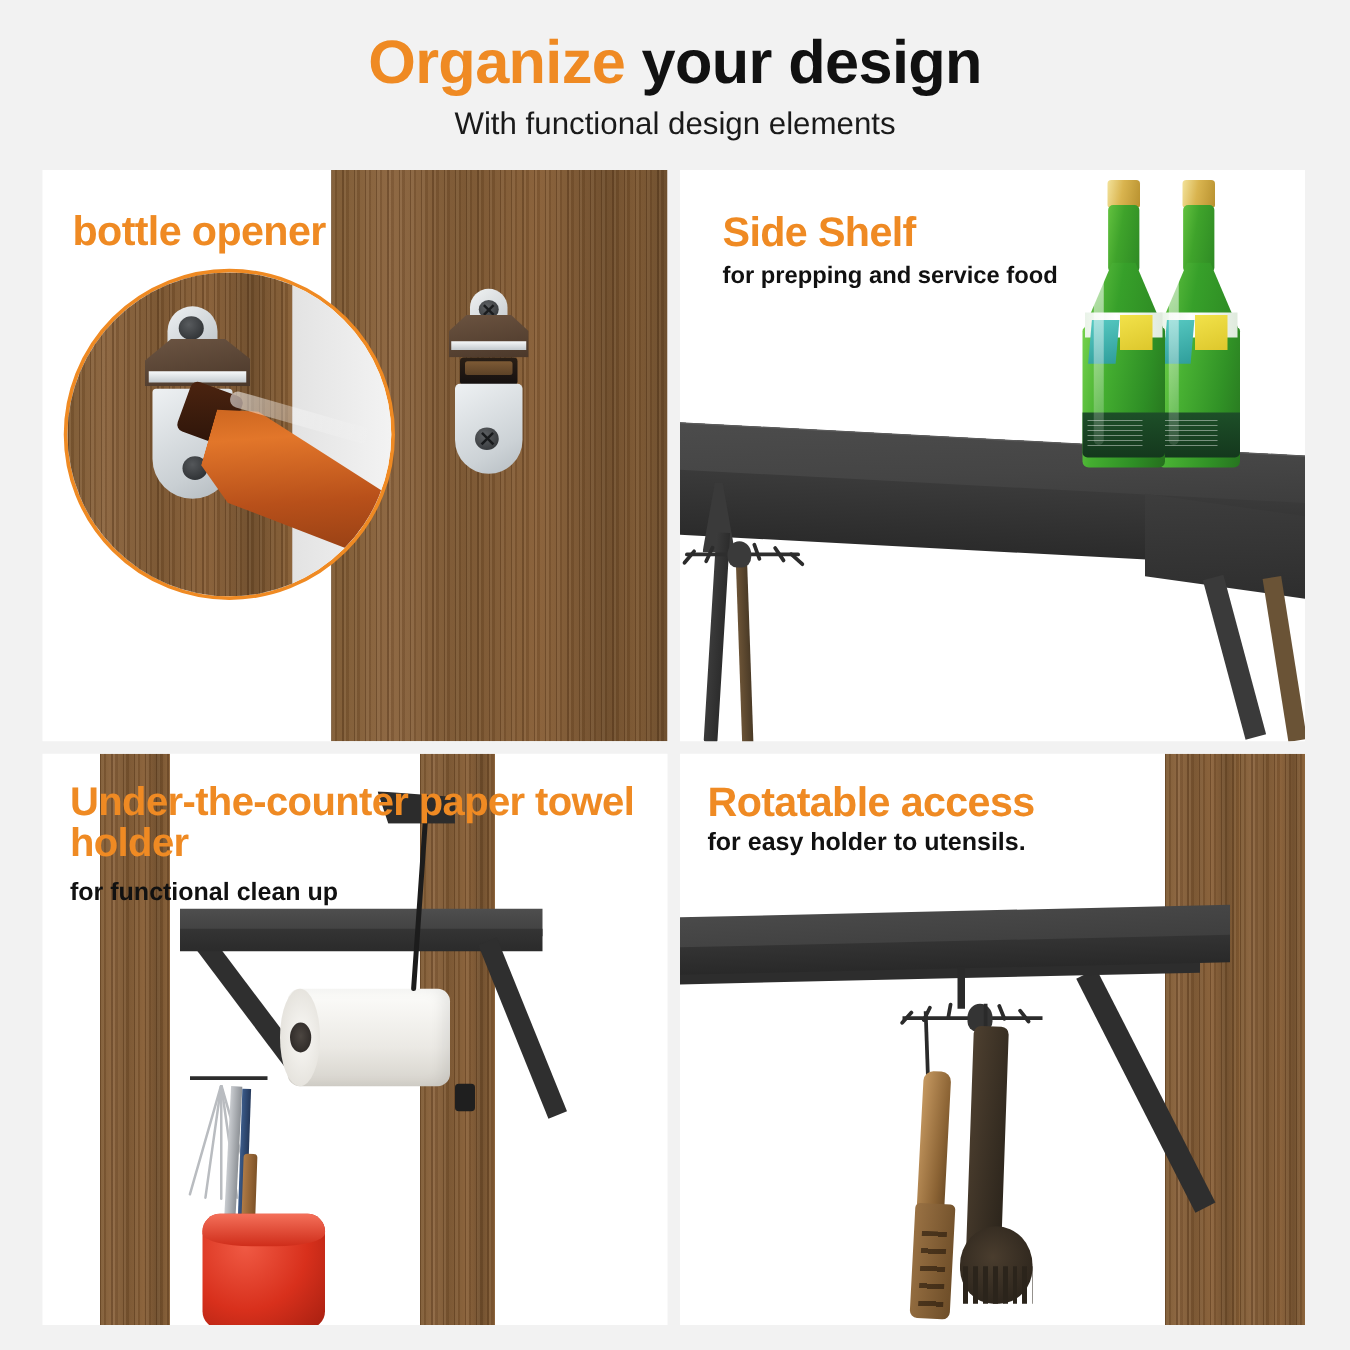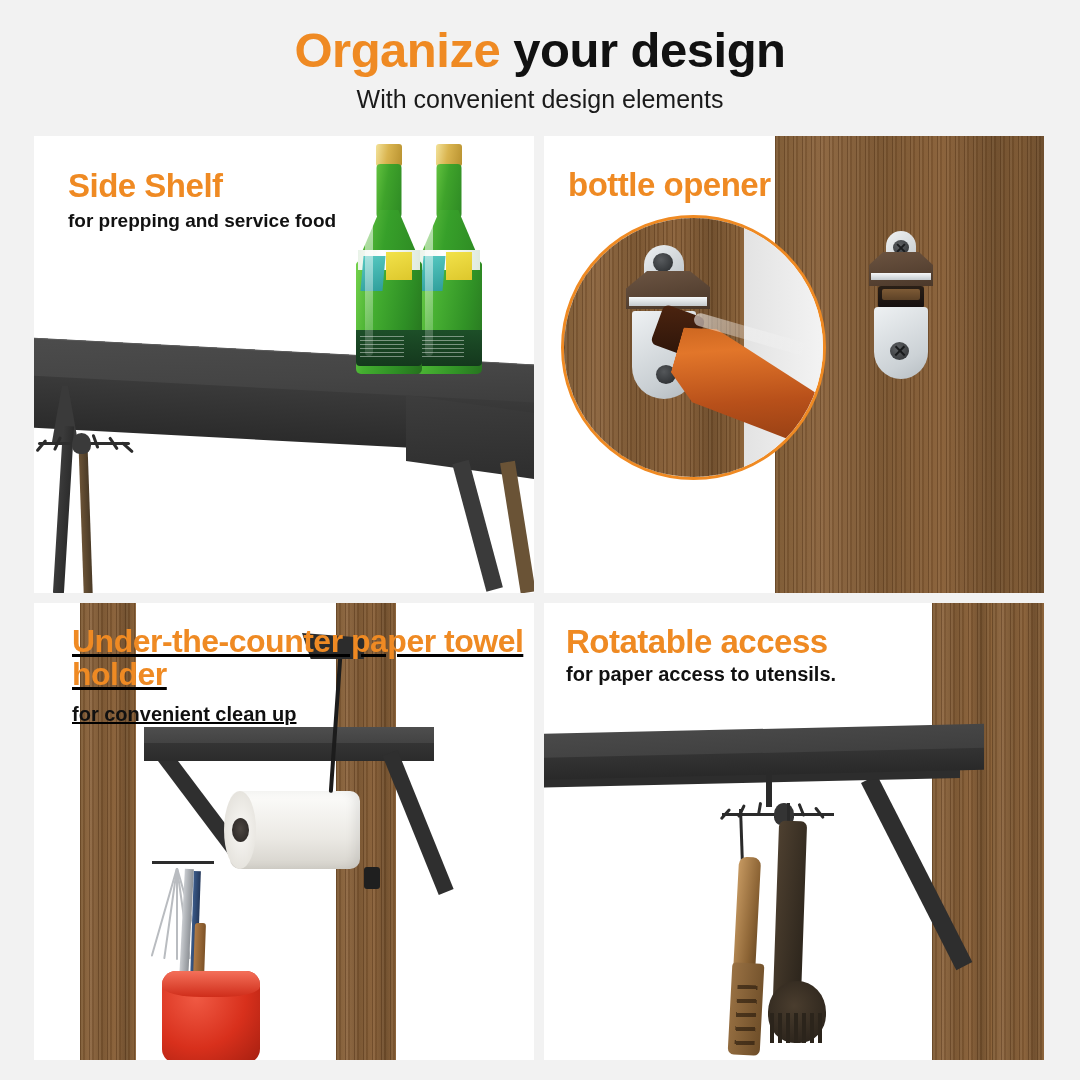--- a/index.html
+++ b/index.html
@@ -44,21 +44,21 @@
   .cap-sub {
     color:#111; font-weight:bold; line-height:1.15;
   }
   .p1 .caption { left:34px; top:33px; }
   .p1 .cap-title { font-size:33px; }
   .p1 .cap-sub   { font-size:19px; margin-top:7px; }
 
   .p2 .caption { left:24px; top:32px; }
   .p2 .cap-title { font-size:33px; }
 
-  .p3 .caption { left:38px; top:22px; width:465px;text-decoration:underline; }
+  .p3 .caption { left:22px; top:22px; width:465px; }
   .p3 .cap-title { font-size:32px; }
   .p3 .cap-sub   { font-size:20px; margin-top:13px; }
 
   .p4 .caption { left:22px; top:22px; }
   .p4 .cap-title { font-size:33px; }
   .p4 .cap-sub   { font-size:20px; margin-top:4px; }
 
   
   .p1 .shelf-top {
     position:absolute; left:-14px; top:201px; width:514px; height:46px;
@@ -452,76 +452,24 @@
     background:#2a2a2a; z-index:21;
   }
 </style>
 </head>
 <body>
 
 <div class="header">
   <div class="title">
     <span class="accent">Organize</span><span> your design</span>
   </div>
-  <div class="subtitle">With convenient design elements</div>
+  <div class="subtitle">With functional design elements</div>
 </div>
 
 <div class="grid">
-
-  <div class="panel p1">
-    <div class="shelf-top"></div>
-    <div class="shelf-front"></div>
-    <div class="shelf-cap"></div>
-    <div class="leg-brace"></div>
-    <div class="leg-a"></div>
-    <div class="leg-b"></div>
-    <div class="leg-right"></div>
-    <div class="leg-right2"></div>
-
-    <div class="hooks">
-      <div class="hookbar"></div>
-      <div class="hub"></div>
-      <div class="hook" style="left:2px;  top:6px;  transform:rotate(40deg);"></div>
-      <div class="hook" style="left:18px; top:4px;  transform:rotate(25deg);"></div>
-      <div class="hook" style="left:56px; top:2px;  transform:rotate(-20deg);"></div>
-      <div class="hook" style="left:74px; top:4px;  transform:rotate(-34deg);"></div>
-      <div class="hook" style="left:88px; top:8px;  transform:rotate(-48deg);"></div>
-    </div>
-
-    <div class="bottle bottle-a">
-      <div class="cap"></div>
-      <div class="neck"></div>
-      <div class="shoulder"></div>
-      <div class="body"></div>
-      <div class="lbl-white"></div>
-      <div class="lbl-teal"></div>
-      <div class="lbl-yellow"></div>
-      <div class="lbl-dark"></div>
-      <div class="micro"></div>
-      <div class="gloss"></div>
-    </div>
-
-    <div class="bottle bottle-b">
-      <div class="cap"></div>
-      <div class="neck"></div>
-      <div class="shoulder"></div>
-      <div class="body"></div>
-      <div class="lbl-white"></div>
-      <div class="lbl-teal"></div>
-      <div class="lbl-yellow"></div>
-      <div class="lbl-dark"></div>
-      <div class="micro"></div>
-      <div class="gloss"></div>
-    </div>
-
-    <div class="caption">
-      <div class="cap-title">Side Shelf</div>
-      <div class="cap-sub">for prepping and service food</div>
-    </div>
-  </div>
 
   <div class="panel p2">
     <div class="post wood">
       <div class="post-shadow"></div>
     </div>
 
     <div class="opener">
       <div class="tab"></div>
       <div class="screw1"></div>
       <div class="hood"></div>
@@ -548,20 +496,72 @@
       <div class="beer-neck"></div>
       <div class="beer"></div>
       <div class="beer-gloss"></div>
     </div>
 
     <div class="caption">
       <div class="cap-title">bottle opener</div>
     </div>
   </div>
 
+  <div class="panel p1">
+    <div class="shelf-top"></div>
+    <div class="shelf-front"></div>
+    <div class="shelf-cap"></div>
+    <div class="leg-brace"></div>
+    <div class="leg-a"></div>
+    <div class="leg-b"></div>
+    <div class="leg-right"></div>
+    <div class="leg-right2"></div>
+
+    <div class="hooks">
+      <div class="hookbar"></div>
+      <div class="hub"></div>
+      <div class="hook" style="left:2px;  top:6px;  transform:rotate(40deg);"></div>
+      <div class="hook" style="left:18px; top:4px;  transform:rotate(25deg);"></div>
+      <div class="hook" style="left:56px; top:2px;  transform:rotate(-20deg);"></div>
+      <div class="hook" style="left:74px; top:4px;  transform:rotate(-34deg);"></div>
+      <div class="hook" style="left:88px; top:8px;  transform:rotate(-48deg);"></div>
+    </div>
+
+    <div class="bottle bottle-a">
+      <div class="cap"></div>
+      <div class="neck"></div>
+      <div class="shoulder"></div>
+      <div class="body"></div>
+      <div class="lbl-white"></div>
+      <div class="lbl-teal"></div>
+      <div class="lbl-yellow"></div>
+      <div class="lbl-dark"></div>
+      <div class="micro"></div>
+      <div class="gloss"></div>
+    </div>
+
+    <div class="bottle bottle-b">
+      <div class="cap"></div>
+      <div class="neck"></div>
+      <div class="shoulder"></div>
+      <div class="body"></div>
+      <div class="lbl-white"></div>
+      <div class="lbl-teal"></div>
+      <div class="lbl-yellow"></div>
+      <div class="lbl-dark"></div>
+      <div class="micro"></div>
+      <div class="gloss"></div>
+    </div>
+
+    <div class="caption">
+      <div class="cap-title">Side Shelf</div>
+      <div class="cap-sub">for prepping and service food</div>
+    </div>
+  </div>
+
   <div class="panel p3">
     <div class="post-l wood"></div>
     <div class="post-r wood"></div>
 
     <div class="brace-l"></div>
     <div class="brace-r"></div>
     <div class="shelf"></div>
     <div class="shelf-edge"></div>
     <div class="clamp"></div>
     <div class="cord"></div>
@@ -580,21 +580,21 @@
       <i style="transform:rotate(16deg);"></i>
     </div>
     <div class="utensil-a"></div>
     <div class="utensil-b"></div>
     <div class="handle-wood"></div>
     <div class="pan"></div>
     <div class="pan-rim"></div>
 
     <div class="caption">
       <div class="cap-title">Under-the-counter paper towel holder</div>
-      <div class="cap-sub">for convenient clean up</div>
+      <div class="cap-sub">for functional clean up</div>
     </div>
   </div>
 
   <div class="panel p4">
     <div class="post-bg wood"></div>
     <div class="post-r4 wood"></div>
 
     <div class="brace4"></div>
     <div class="shelf4-rail"></div>
     <div class="shelf4-top"></div>
@@ -616,17 +616,17 @@
     <div class="spat-head"></div>
     <div class="spat-slots"></div>
 
     <div class="pasta-wire"></div>
     <div class="pasta"></div>
     <div class="pasta-head"></div>
     <div class="pasta-teeth"></div>
 
     <div class="caption">
       <div class="cap-title">Rotatable access</div>
-      <div class="cap-sub">for paper access to utensils.</div>
+      <div class="cap-sub">for easy holder to utensils.</div>
     </div>
   </div>
 
 </div>
 
 </body></html>

